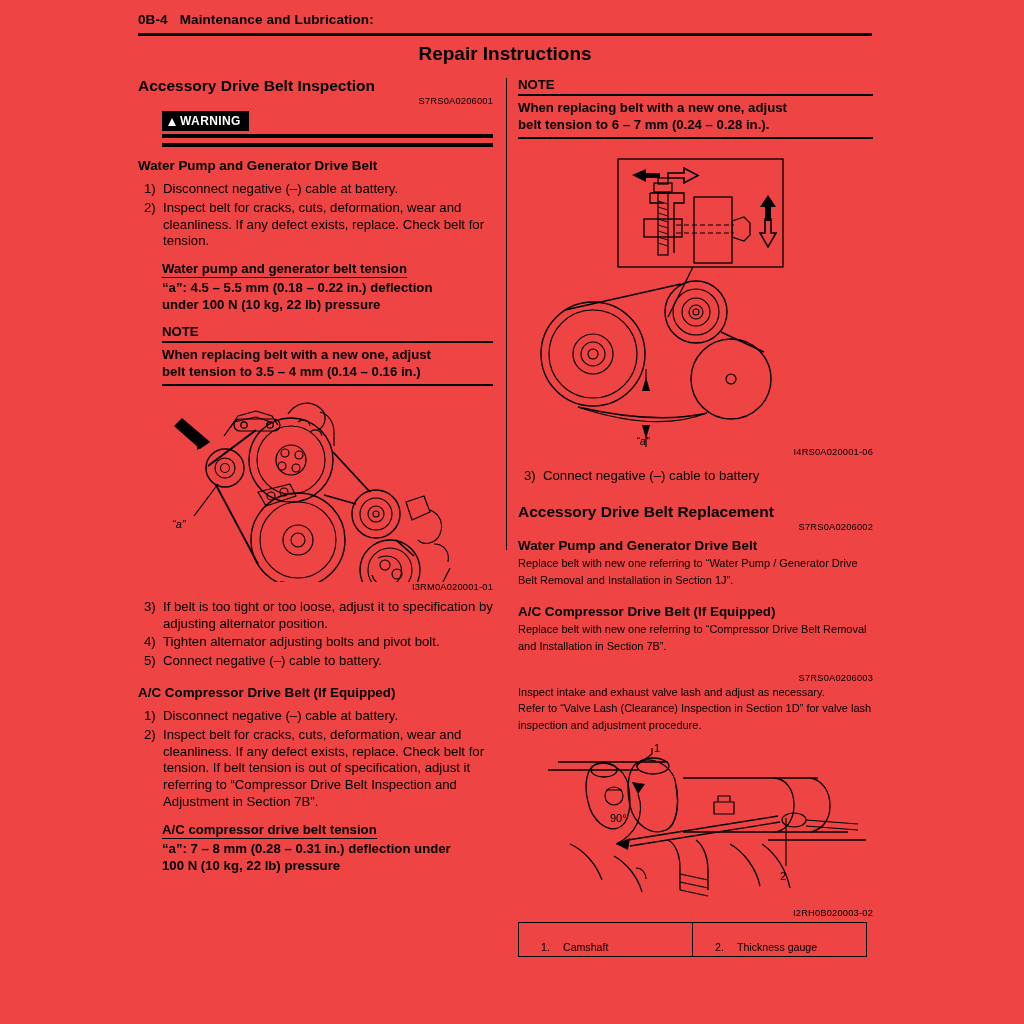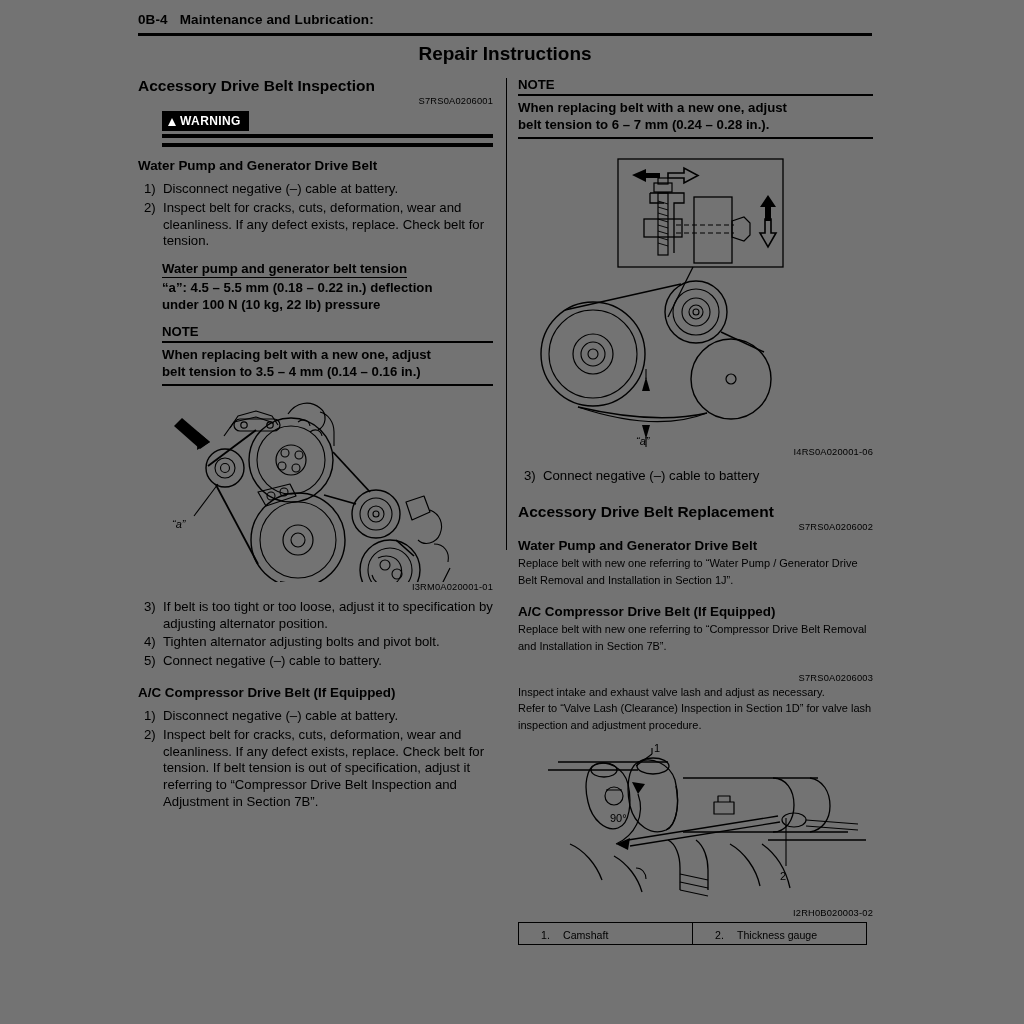--- a/index.html
+++ b/index.html
@@ -4,21 +4,21 @@
 <style>
   html, body {
     margin: 0;
     padding: 0;
     background: #ffffff;
   }
   .page {
     position: relative;
     width: 1024px;
     height: 1024px;
-    background: #737373;
+    background: #ef4444;
     font-family: "Liberation Sans", sans-serif;
     color: #000000;
     overflow: hidden;
     box-sizing: border-box;
   }
 
   
   .hdr {
     position: absolute;
     left: 138px;
@@ -207,21 +207,21 @@
   .legend {
     width: 349px;
     border-collapse: collapse;
     table-layout: fixed;
     margin-top: 3px;
   }
   .legend td {
     border: 1px solid #000;
     height: 17px;
     font-size: 10.6px;
-    padding: 4px 0 0 22px;
+    padding: 16px 0 0 22px;
     vertical-align: middle;
   }
   .legend td .ln { display: inline-block; width: 22px; }
 </style>
 </head>
 <body>
 
 <div class="page">
 
   <div class="hdr">
@@ -384,20 +384,25 @@
         <span>Disconnect negative (–) cable at battery.</span>
       </li>
       <li>
         <span class="num">2)</span>
         <span>Inspect belt for cracks, cuts, deformation, wear and cleanliness. If any defect exists, replace. Check belt for tension. If belt tension is out of specification, adjust it referring to “Compressor Drive Belt Inspection and Adjustment in Section 7B”.</span>
       </li>
     </ol>
 
     <div class="gap10"></div>
 
+    <div class="spec">
+      <div><span class="spec-title">A/C compressor drive belt tension</span></div>
+      <div>“a”: 7 – 8 mm (0.28 – 0.31 in.) deflection under</div>
+      <div>100 N (10 kg, 22 lb) pressure</div>
+    </div>
 
   </div>
 
   <div class="col col-right">
 
     <div class="note flush">
       <div class="note-label">NOTE</div>
       <div class="rule-top"></div>
       <div class="note-text">When replacing belt with a new one, adjust</div>
       <div class="note-text">belt tension to 6 – 7 mm (0.24 – 0.28 in.).</div>

